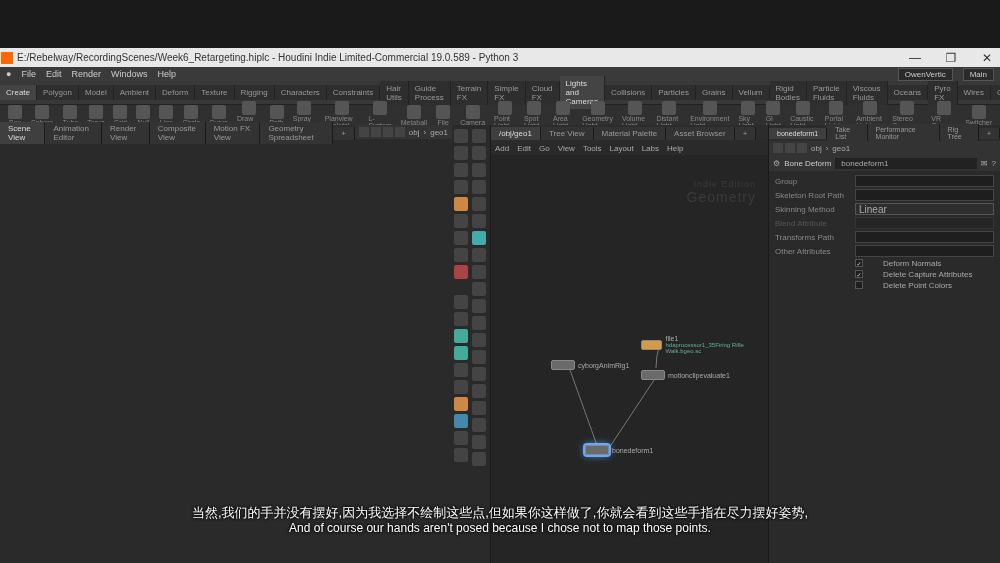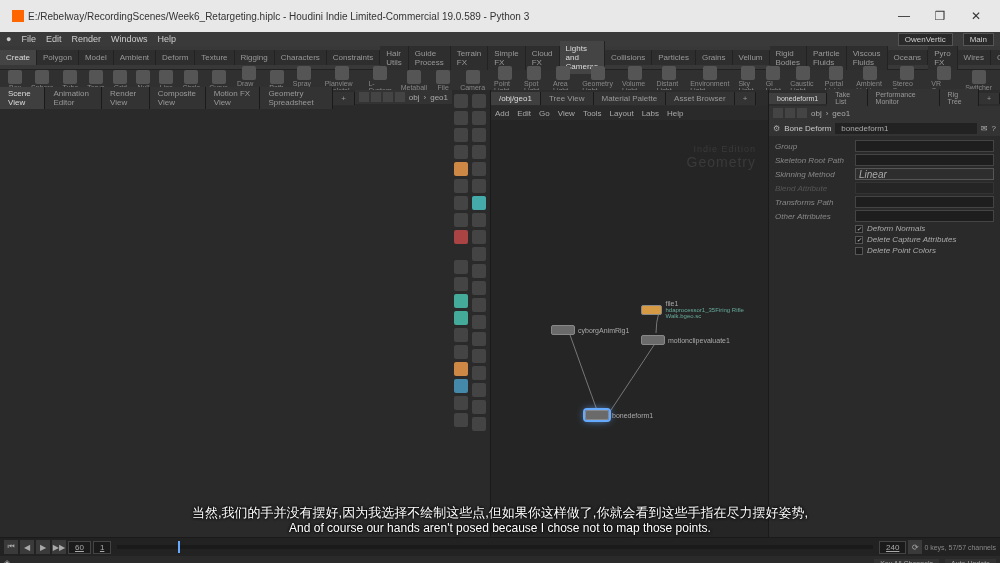--- a/index.html
+++ b/index.html
@@ -1,18 +1,18 @@
 <!DOCTYPE html>
 <html><head>
 <meta charset="utf-8">
 <style>
 * { margin:0; padding:0; box-sizing:border-box; font-family:"Segoe UI",Arial,sans-serif; }
 body { width:1000px; height:563px; background:#1a1a1a; color:#aaa; font-size:9px; overflow:hidden; position:relative; }
 
-.titlebar { height:32px; background:#e8e8e8; display:flex; align-items:center; padding:0 12px; color:#333; font-size:10px; }
+.titlebar { height:19px; background:#e8e8e8; display:flex; align-items:center; padding:0 1px; color:#333; font-size:10px;margin-top:48px; }
 .titlebar .icon { width:12px; height:12px; background:#f60; margin-right:4px; }
 .titlebar .title { flex:1; }
 .titlebar .winbtns { display:flex; gap:12px; }
 .titlebar .winbtn { width:24px; text-align:center; cursor:default; font-size:12px; }
 
 .menubar { height:14px; background:#3a3a3a; display:flex; align-items:center; padding:0 6px; gap:10px; font-size:9px; color:#ccc; }
 .menubar .menuitem { cursor:default; }
 .menubar .sep { flex:1; }
 .menubar .dropdown { background:#2a2a2a; padding:1px 6px; border:1px solid #555; font-size:8px; }
 
@@ -68,26 +68,26 @@
 .node .box.sel { outline:2px solid #6af; box-shadow:0 0 8px #6af; }
 .node .lbl { font-size:7px; color:#aaa; }
 .node .sublbl { font-size:6px; color:#6a9; }
 .wire { position:absolute; stroke:#777; stroke-width:1; fill:none; }
 
 .right-pane { flex:1; display:flex; flex-direction:column; background:#2a2a2a; border-left:1px solid #1a1a1a; }
 .right-pane .pane-tabs { font-size:7px; }
 .right-pane .param-head { height:16px; background:#333; display:flex; align-items:center; padding:0 4px; font-size:8px; gap:4px; }
 .right-pane .param-head .nodetype { color:#ccc; }
 .right-pane .param-head .nodename { background:#222; padding:1px 6px; flex:1; }
-.right-pane .params { padding:4px 6px;font-style:italic; }
+.right-pane .params { padding:4px 6px; }
 .right-pane .prow { display:flex; align-items:center; margin-bottom:2px; }
 .right-pane .prow .plabel { width:80px; font-size:8px; color:#888; }
 .right-pane .prow .pval { flex:1; background:#1e1e1e; height:12px; border:1px solid #444; font-size:8px; padding:0 3px; }
 .right-pane .prow .pselect { flex:1; background:#2e2e2e; height:12px; border:1px solid #555; font-size:10px; padding:0 3px; }
-.right-pane .check { display:flex; align-items:center; gap:4px; margin-bottom:2px; padding-left:80px; }
+.right-pane .check { display:flex; align-items:flex-start; gap:20px; margin-bottom:2px; padding-left:80px; }
 .right-pane .check .cb { width:8px; height:8px; background:#1e1e1e; border:1px solid #555; display:flex; align-items:center; justify-content:center; font-size:6px; color:#ddd; }
 .right-pane .check .clabel { font-size:8px; color:#aaa; }
 
 .timeline { height:40px; background:#2a2a2a; border-top:1px solid #1a1a1a; display:flex; flex-direction:column; }
 .timeline .track { height:18px; background:#222; display:flex; align-items:center; padding:0 4px; gap:2px; }
 .timeline .track .tbtn { width:14px; height:14px; background:#3a3a3a; display:flex; align-items:center; justify-content:center; font-size:8px; }
 .timeline .track .frame { background:#1a1a1a; padding:1px 6px; font-size:8px; border:1px solid #444;text-decoration:underline; }
 .timeline .track .slider { flex:1; height:4px; background:#1a1a1a; margin:0 4px; position:relative; }
 .timeline .track .slider .mark { position:absolute; left:8%; top:-4px; width:2px; height:12px; background:#6af; }
 .timeline .track2 { height:14px; display:flex; align-items:center; padding:0 4px; font-size:7px; gap:6px; }

